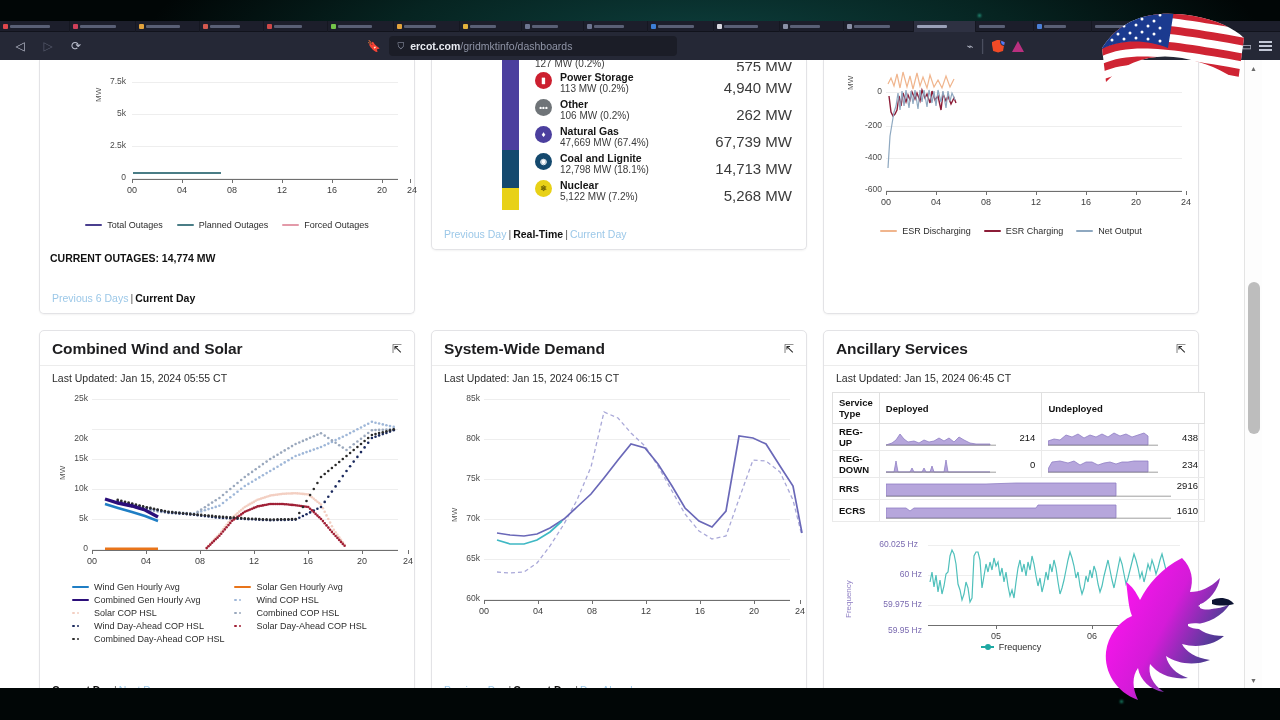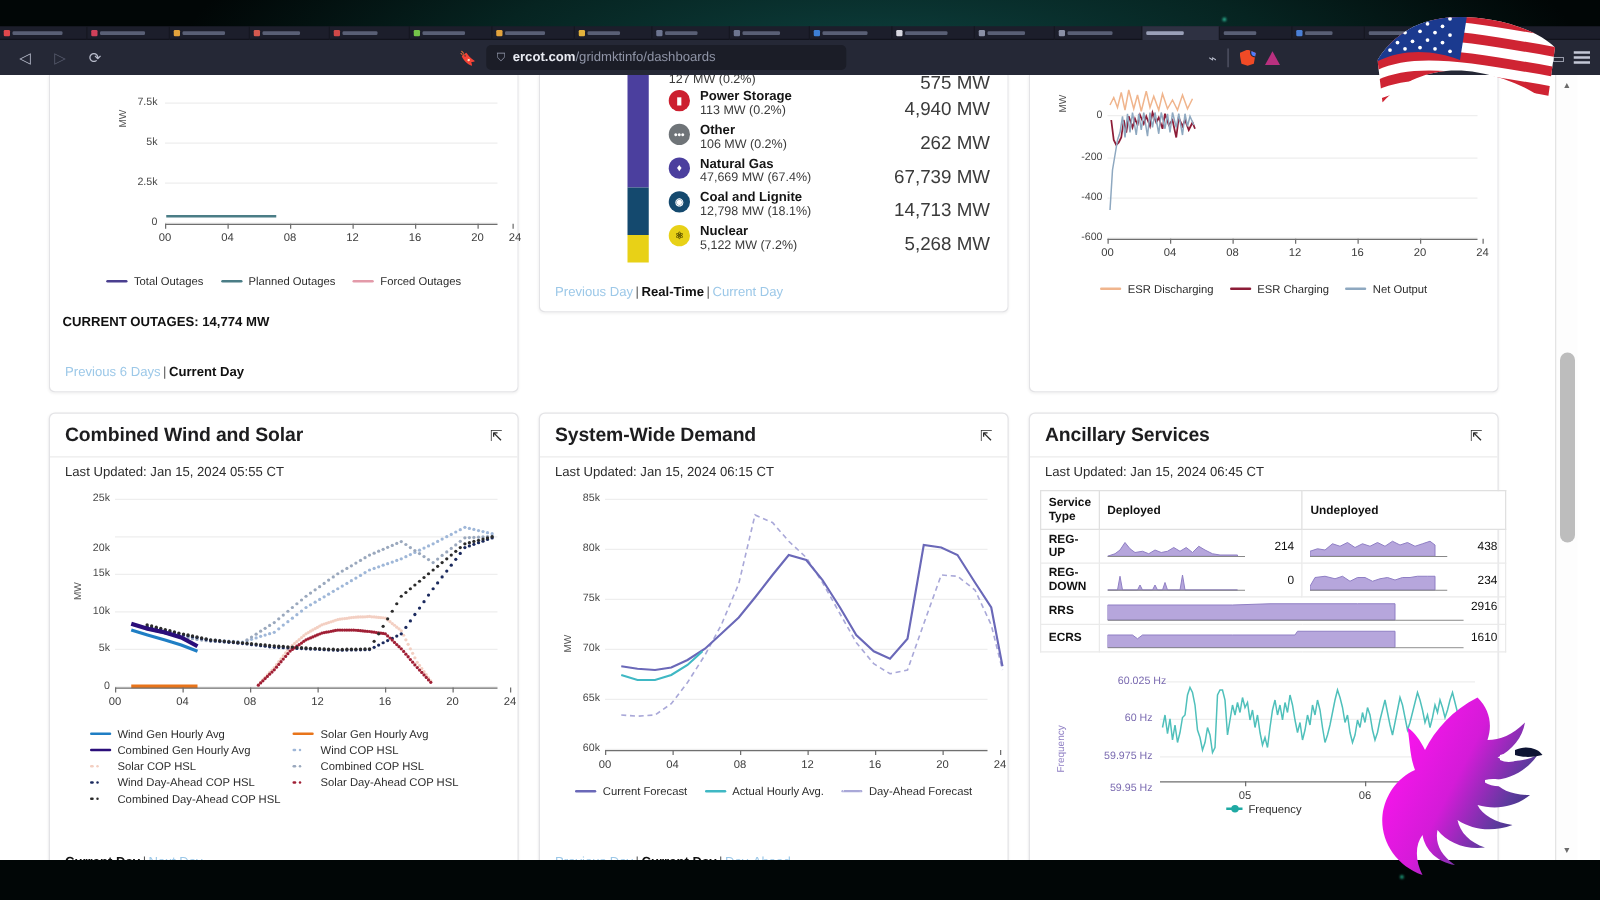--- a/index.html
+++ b/index.html
@@ -1092,34 +1092,20 @@
             <div class="tickmark" style="left:358px;top:210px"></div>
             <div class="xtick" style="left:42px;top:216px">00</div>
             <div class="xtick" style="left:96px;top:216px">04</div>
             <div class="xtick" style="left:150px;top:216px">08</div>
             <div class="xtick" style="left:204px;top:216px">12</div>
             <div class="xtick" style="left:258px;top:216px">16</div>
             <div class="xtick" style="left:312px;top:216px">20</div>
             <div class="xtick" style="left:358px;top:216px">24</div>
           </div>
 
-          <div class="legend" style="padding-top:10px;gap:4px 14px">
-            <span class="lg">
-                  <i class="swatch" style="background:#6a68b8"></i>
-                  <span>Current Forecast</span>
-                </span>
-            <span class="lg">
-                  <i class="swatch" style="background:#3fb8c4"></i>
-                  <span>Actual Hourly Avg.</span>
-                </span>
-            <span class="lg">
-                  <i class="swatch" style="color:#a9a8d8;background:none;border-top:2px dashed #a9a8d8"></i>
-                  <span>Day-Ahead Forecast</span>
-                </span>
-          </div>
         </div>
         <div class="card-foot" style="padding-top:44px">
           <span class="lnk">Previous Day</span><span class="sep">|</span><span class="cur">Current Day</span><span class="sep">|</span><span class="lnk">Day-Ahead</span>
         </div>
       </div>
 
       <div class="card" style="height:376px">
         <div class="card-head">
           <span class="card-title">Ancillary Services</span>
           <span class="expand-ico">⇱</span>
@@ -1205,21 +1191,21 @@
                     <span style="flex:1;text-align:right">1610</span>
                   </div>
                 </td>
               </tr>
             </tbody>
           </table>
 
           <div class="chart" style="height:130px;position:relative;margin-top:14px">
             <div class="ylab" style="top:24px;left:12px;height:58px;color:#8f7fc4;font-size:8px">Frequency</div>
             <div class="gline" style="left:96px;right:10px;top:9px"></div>
-            <div class="ytick" style="top:3px;width:58px;left:43px;color:#7a6ab0">60.025 Hz</div>
+            <div class="ytick" style="top:3px;width:58px;left:28px;color:#7a6ab0">60.025 Hz</div>
             <div class="gline" style="left:96px;right:10px;top:39px"></div>
             <div class="ytick" style="top:33px;width:58px;left:32px;color:#7a6ab0">60 Hz</div>
             <div class="gline" style="left:96px;right:10px;top:69px"></div>
             <div class="ytick" style="top:63px;width:58px;left:32px;color:#7a6ab0">59.975 Hz</div>
             <div class="ytick" style="top:89px;width:58px;left:32px;color:#7a6ab0">59.95 Hz</div>
 
             <svg width="258" height="78" viewBox="0 0 258 78" style="position:absolute;left:96px;top:6px">
               <polyline fill="none" stroke="#4fc0bb" stroke-width="1.2" points="2,40 4,30 6,45 8,33 10,50 12,38 14,52 16,44 18,32 20,30 22,14 24,8 26,12 28,22 30,42 32,48 34,58 36,52 38,40 40,46 42,60 44,56 46,14 48,10 50,10 52,18 54,46 56,34 58,22 60,30 62,20 64,28 66,16 68,24 70,20 72,34 74,26 76,40 78,30 80,44 82,54 84,48 86,56 88,40 90,26 92,18 94,30 96,22 98,34 100,20 102,28 104,14 106,22 108,34 110,44 112,36 114,50 116,42 118,30 120,38 122,22 124,30 126,18 128,26 130,40 132,52 134,46 136,38 138,28 140,18 142,10 144,16 146,24 148,36 150,30 152,44 154,52 156,46 158,34 160,40 162,28 164,36 166,24 168,30 170,42 172,50 174,44 176,34 178,26 180,18 182,28 184,38 186,46 188,36 190,26 192,16 194,22 196,32 198,42 200,36 202,28 204,20 206,12 208,18 210,26 212,36 214,30 216,40 218,32 220,22 222,28 224,18 226,24 228,32 230,26 232,18 234,12 236,20 238,28 240,36 242,44 244,38"></polyline>
             </svg>
 

